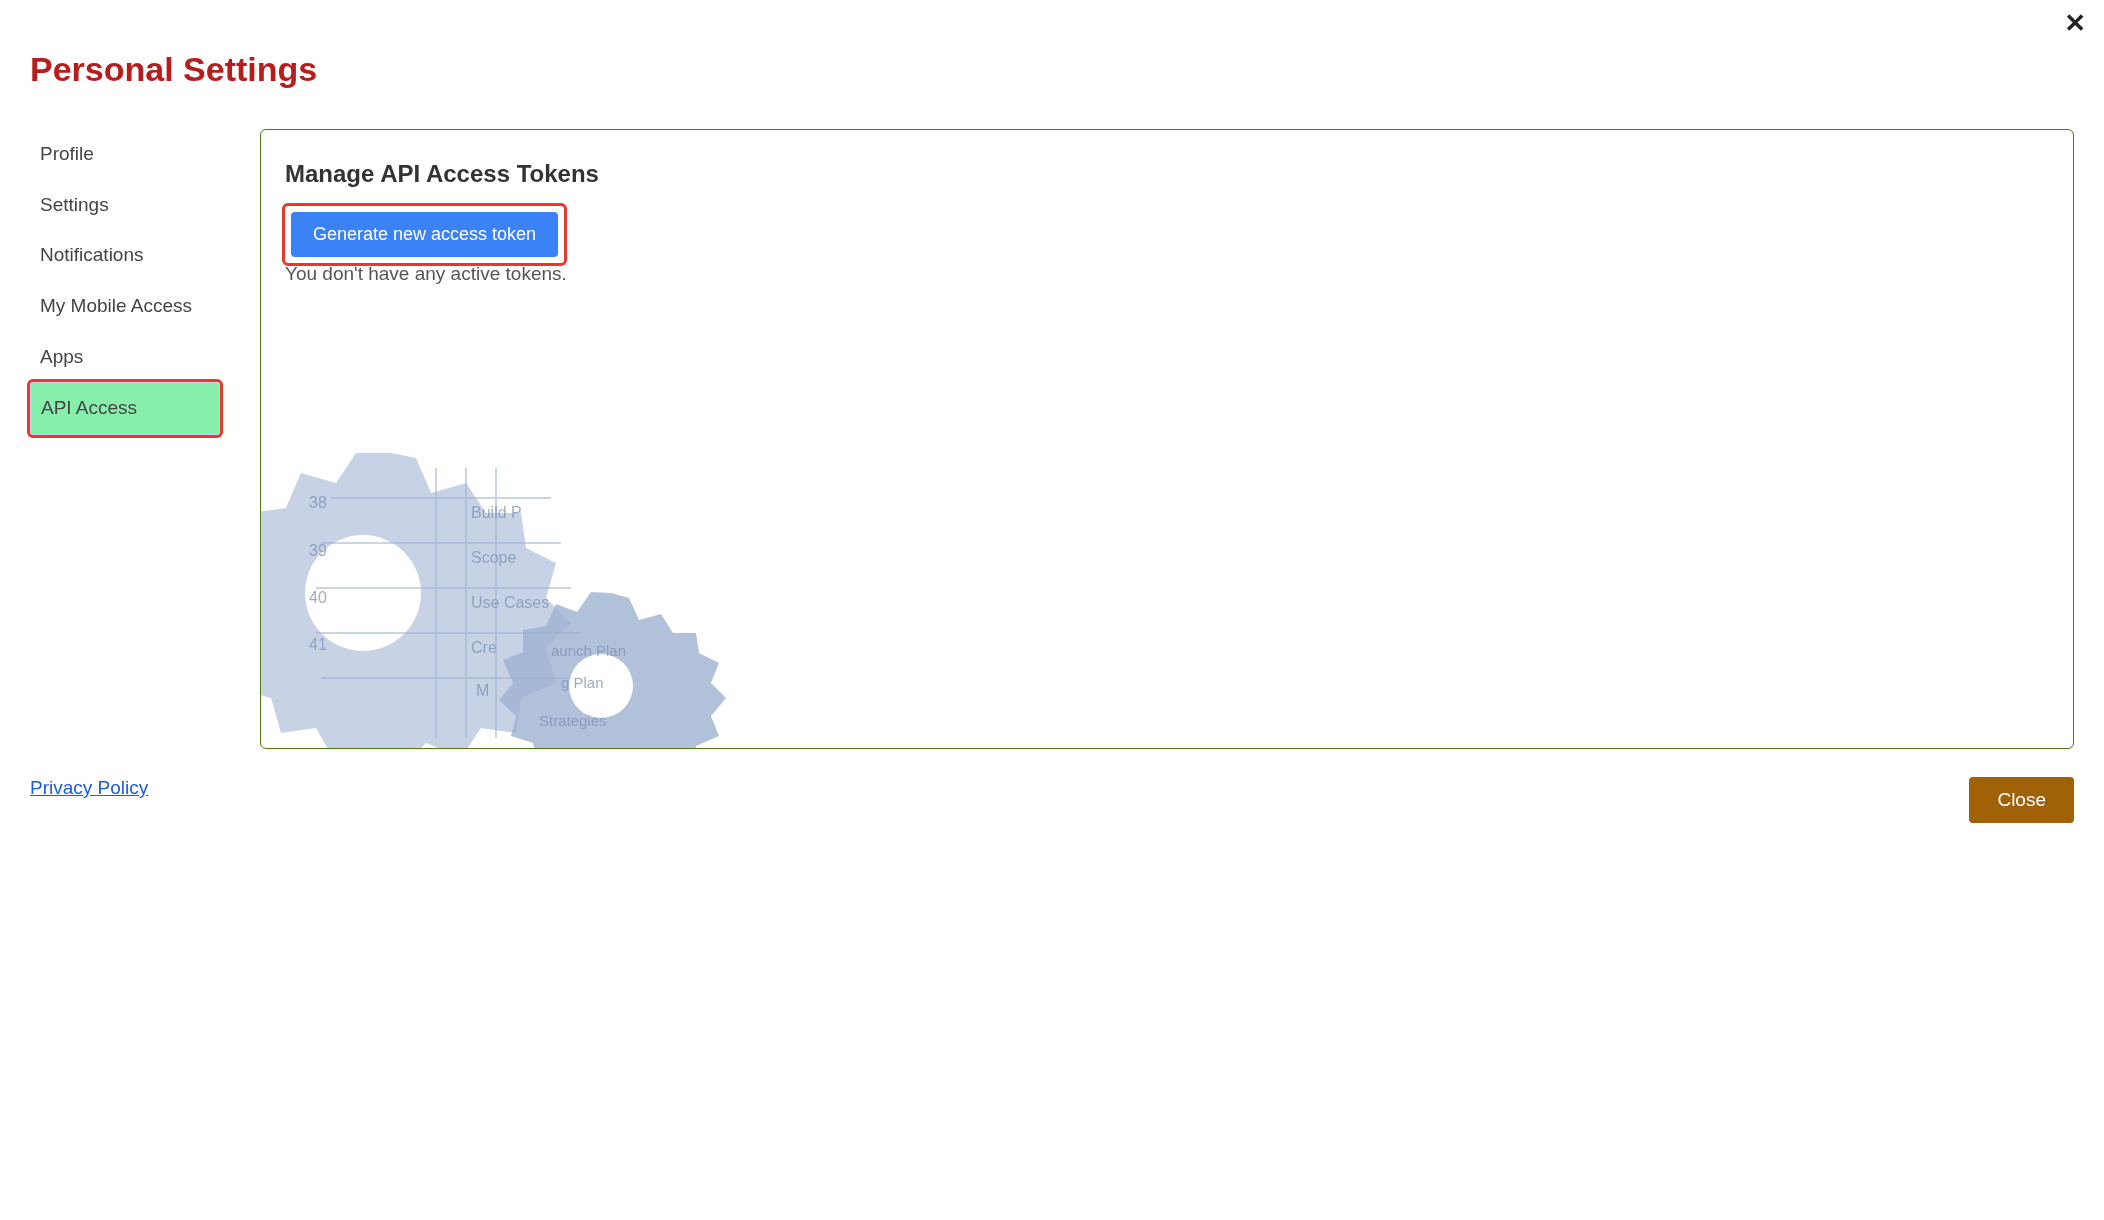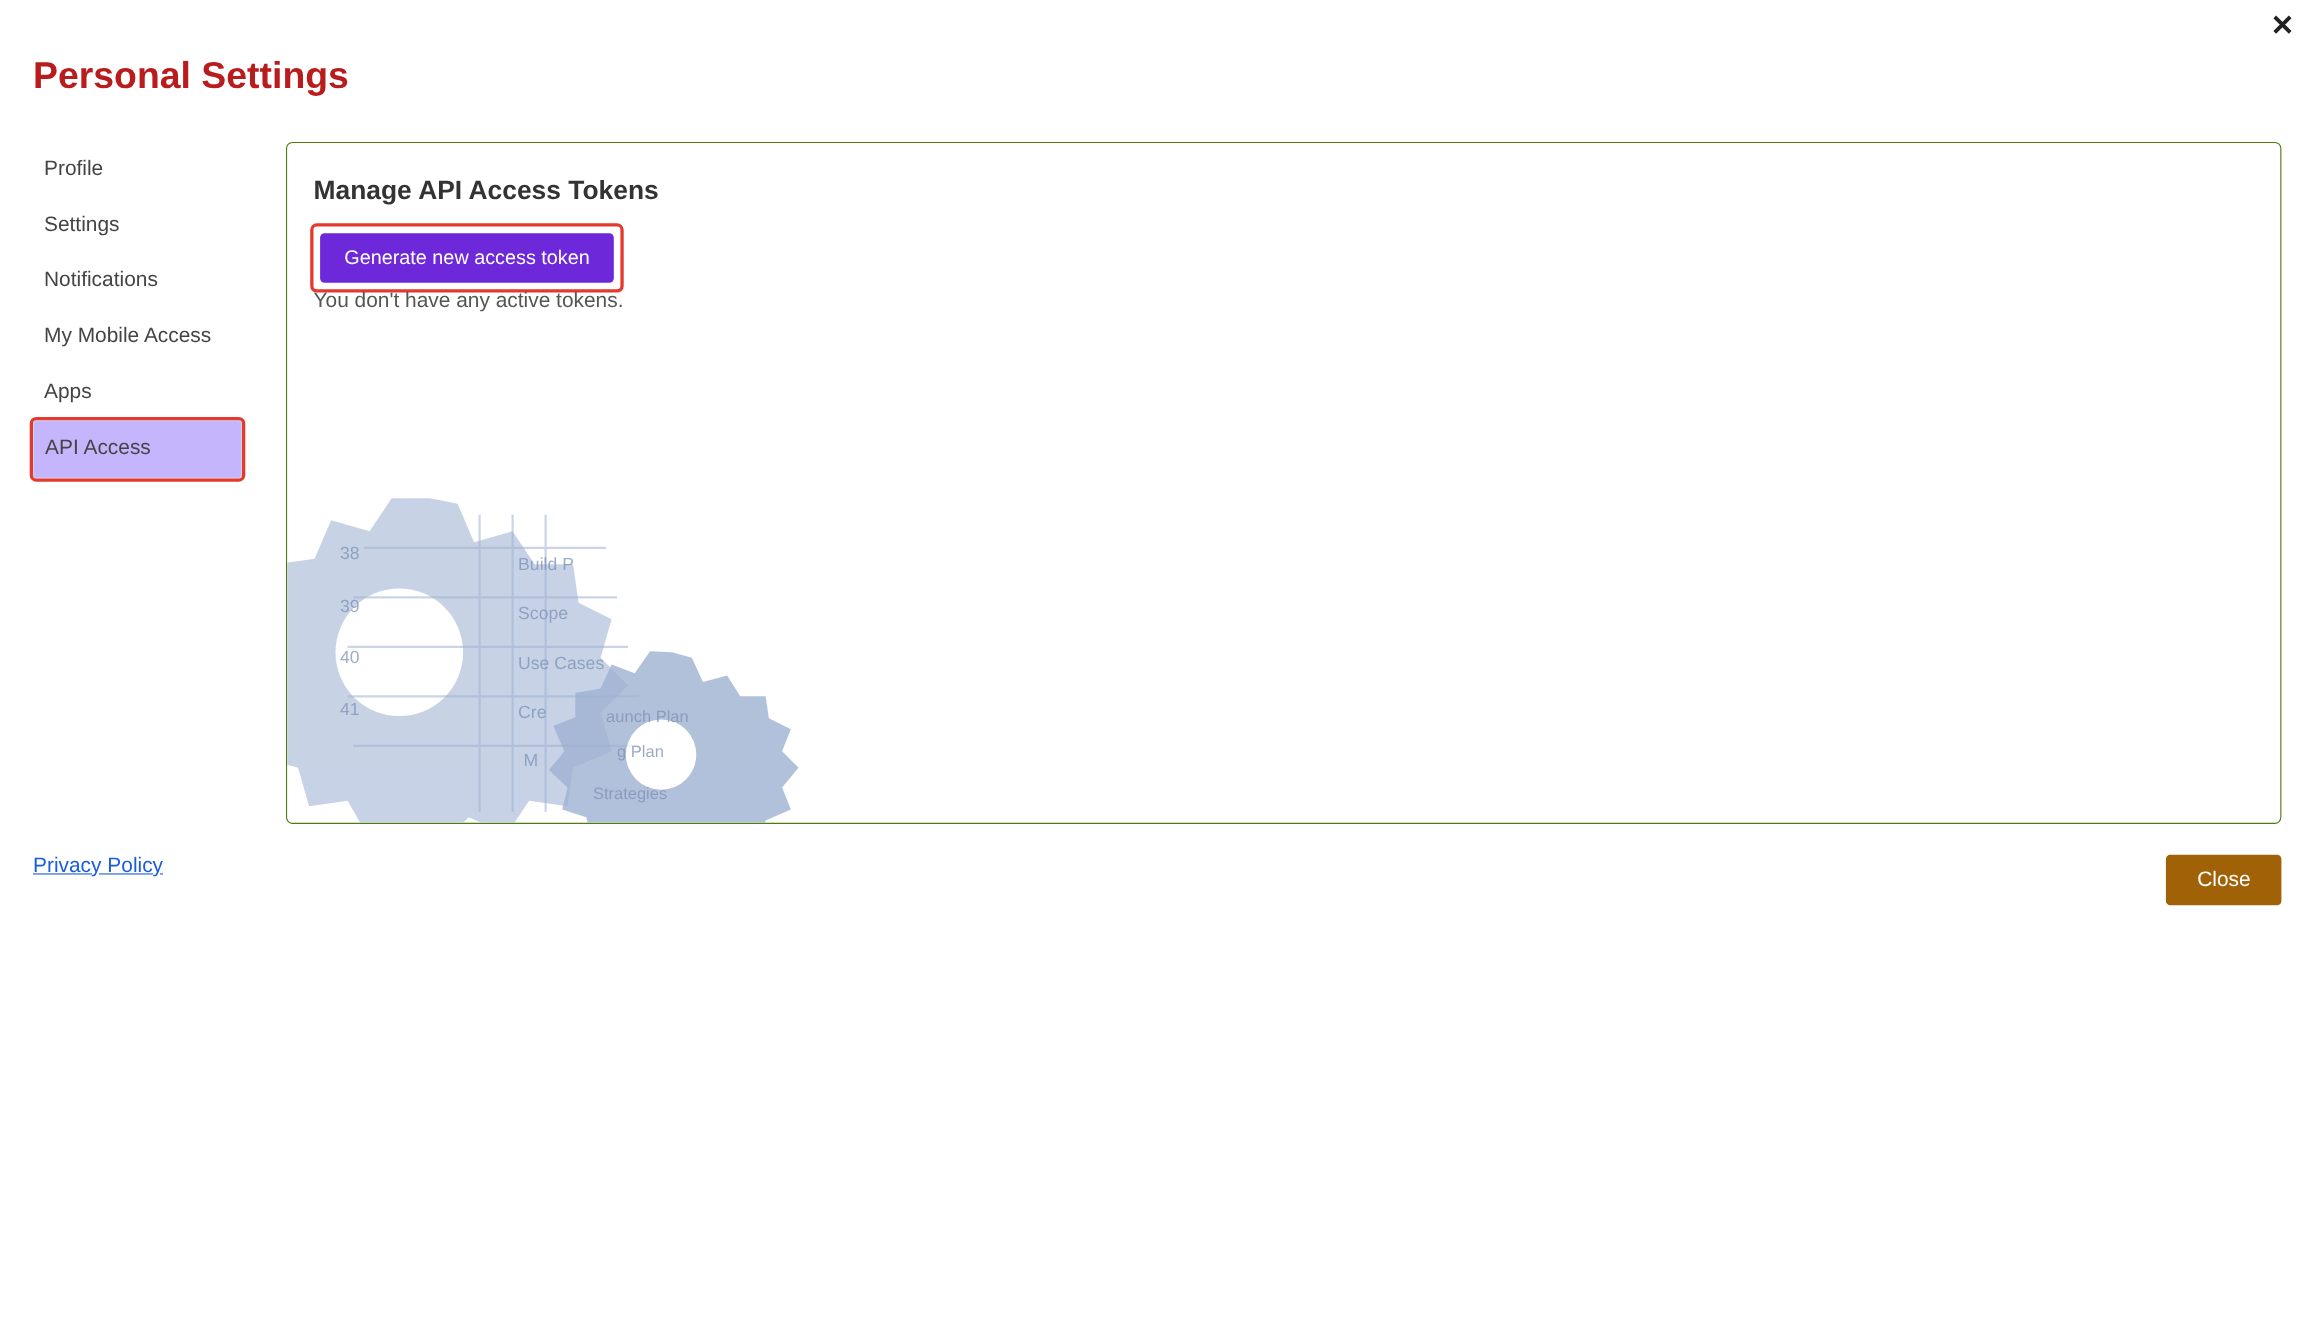--- a/index.html
+++ b/index.html
@@ -45,21 +45,21 @@
   }
   .sidebar-item {
     padding: 13px 10px;
     font-size: 19px;
     color: #444;
     cursor: pointer;
     border-radius: 4px;
     line-height: 1.3;
   }
   .sidebar-item.active {
-    background: #c4b5fd;
+    background: #86efac;
     border: 1px solid #c7d3ef;
   }
   .highlight-red {
     outline: 3px solid #e4392d;
     outline-offset: 0;
     border-radius: 3px;
   }
   .content-panel {
     flex: 1;
     margin-left: 30px;
@@ -74,21 +74,21 @@
     font-size: 24px;
     font-weight: 700;
     color: #333;
     margin-bottom: 18px;
   }
   .gen-btn-wrap {
     display: inline-block;
     padding: 6px;
   }
   .gen-btn {
-    background: #6d28d9;
+    background: #3b82f6;
     color: #fff;
     border: none;
     border-radius: 4px;
     padding: 12px 22px;
     font-size: 18px;
     cursor: pointer;
   }
   .empty-msg {
     margin-top: 0;
     font-size: 19px;

